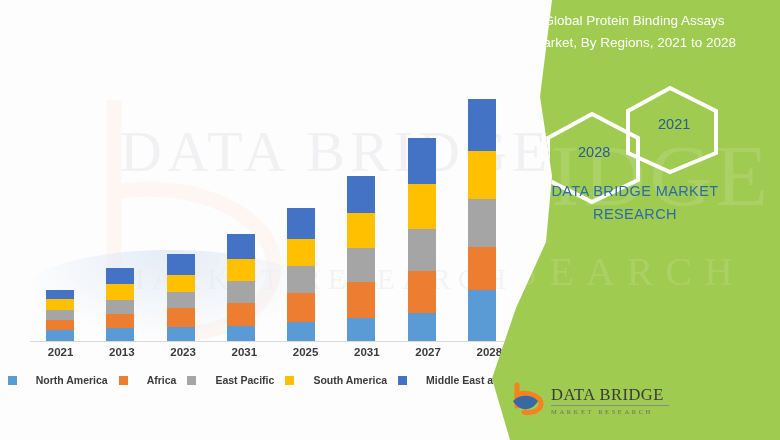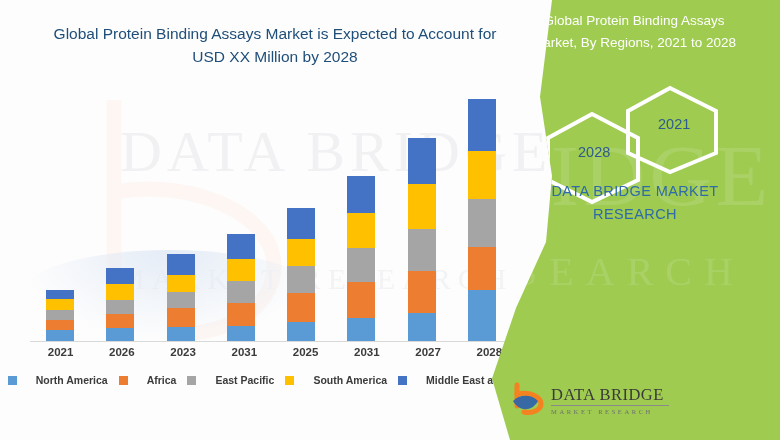--- a/index.html
+++ b/index.html
@@ -108,24 +108,20 @@
   <div class="wm-b">
     <svg viewBox="0 0 300 250" width="300" height="250">
       <path d="M86 4 L86 232" stroke="#fdf0ea" stroke-width="15" fill="none"></path>
       <path d="M86 96 C168 82 246 120 246 170 C246 216 190 242 140 238" stroke="#fdf0ea" stroke-width="15" fill="none"></path>
     </svg>
   </div>
   <div class="wm-text">DATA BRIDGE</div>
   <div class="wm-text2">MARKET RESEARCH</div>
   <div class="wm-blue-swoosh"></div>
 
-  <div class="title">
-    <span>Global Protein Binding Assays Market is Expected to Account for</span>
-    <span>USD XX Million by 2028</span>
-  </div>
 
   <div class="chart">
     <div class="plot">
       <div class="baseline"></div>
       <div class="bars" id="bars">
           <div class="barcol">
             <div class="stack">
               <div class="seg" style="height: 10.6667px; background: rgb(91, 155, 213);"></div>
               <div class="seg" style="height: 10.6667px; background: rgb(237, 125, 49);"></div>
               <div class="seg" style="height: 9.6px; background: rgb(165, 165, 165);"></div>
@@ -195,21 +191,21 @@
               <div class="seg" style="height: 48px; background: rgb(255, 192, 0);"></div>
               <div class="seg" style="height: 52.2667px; background: rgb(68, 114, 196);"></div>
             </div>
           </div>
         </div>
     </div>
   </div>
 
   <div class="xaxis" id="xaxis">
       <div class="xtick">2021</div>
-      <div class="xtick">2026</div>
+      <div class="xtick">2013</div>
       <div class="xtick">2023</div>
       <div class="xtick">2031</div>
       <div class="xtick">2025</div>
       <div class="xtick">2031</div>
       <div class="xtick">2027</div>
       <div class="xtick">2028</div>
     </div>
 
   <div class="legend" id="legend">
       <div class="leg-item">

